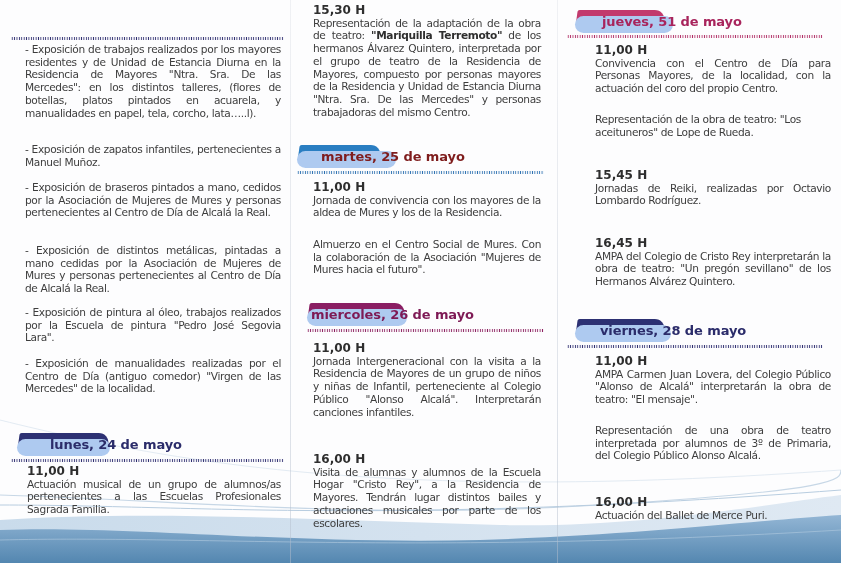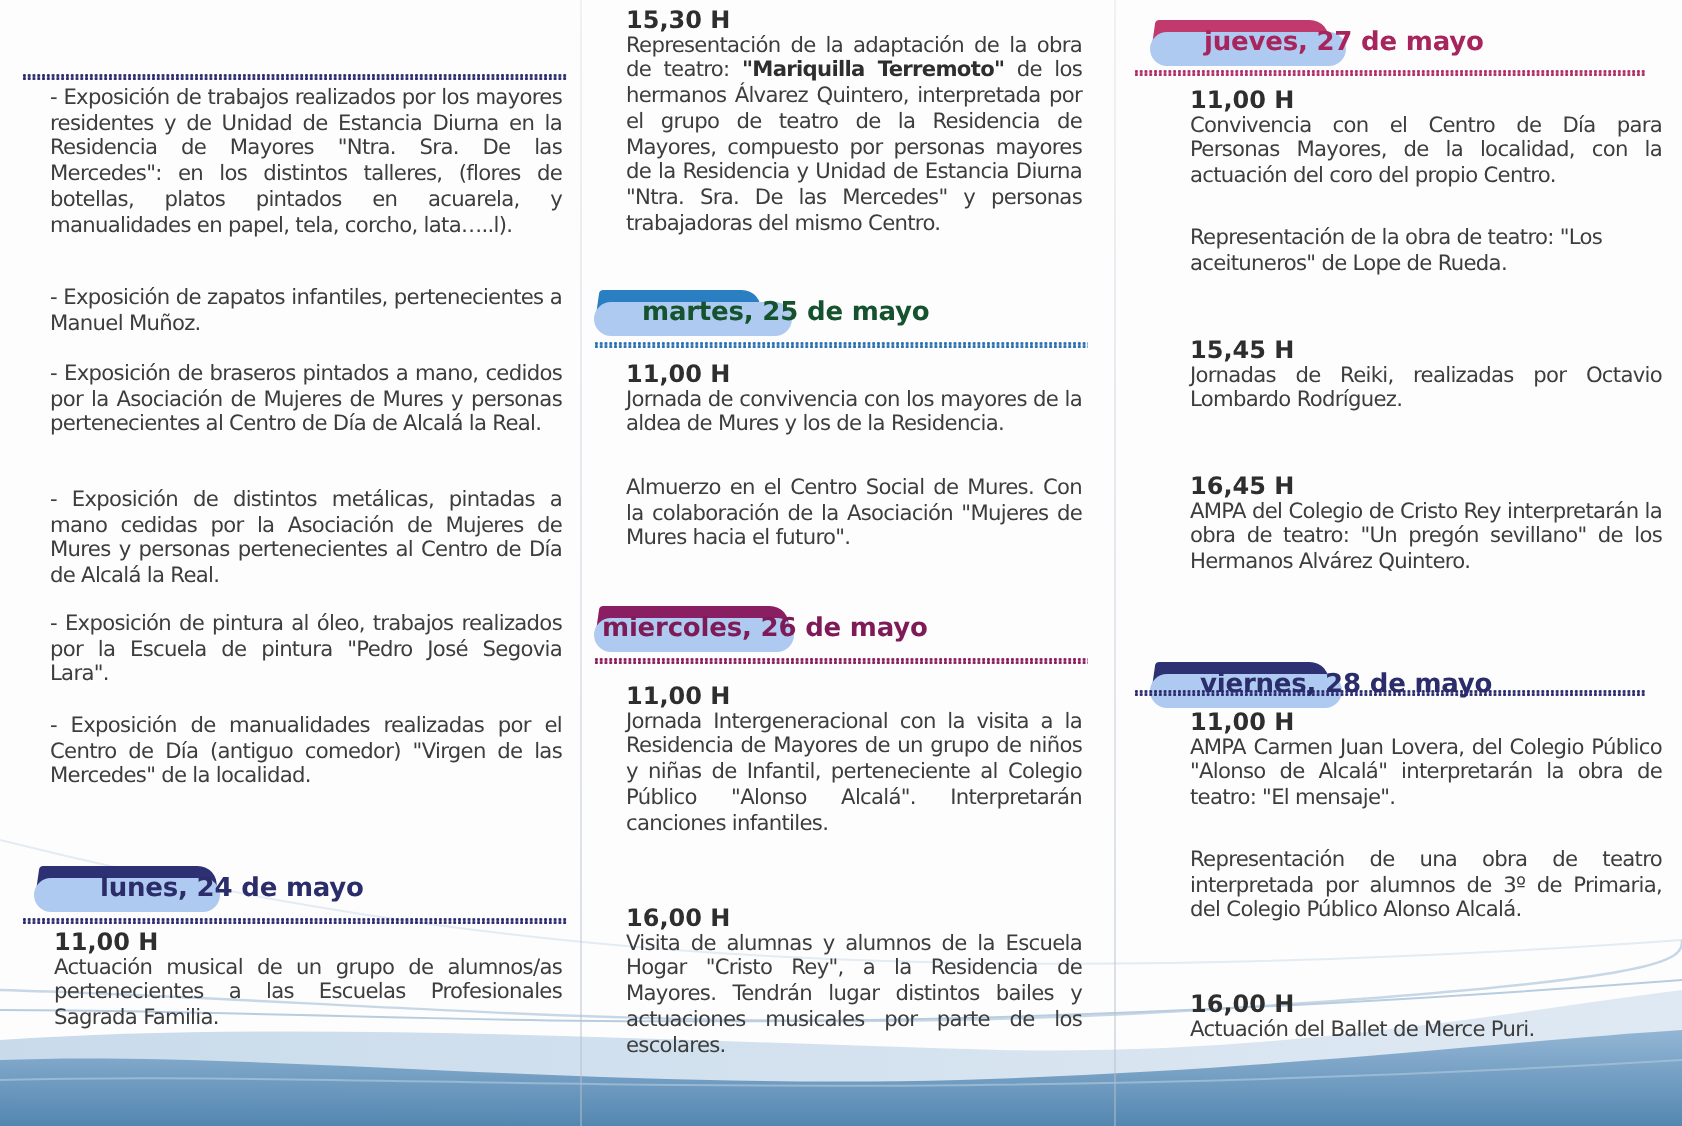--- a/index.html
+++ b/index.html
@@ -76,26 +76,26 @@
       display: block;
       letter-spacing: 0;
     }
     .bold-inline { font-weight: bold; color: #2e2e2e; }
 
     
     .navy { color: #2b2a6e; }
     .navy .tab-dark { background: #2d3173; }
     .blue { color: #2a6fb0; }
     .blue .tab-dark { background: #2a7ec2; }
-    .magenta { color: #8a1c5c; }
+    .magenta { color: #8a1c5c; margin-left: 10px; }
     .magenta .tab-dark { background: #8a1e63; }
     .pink { color: #b02a63; }
     .pink .tab-dark { background: #c23a6d; }
     .title-navy { color: #2b2c6a; }
-    .title-blue { color: #14532d; }
+    .title-blue { color: #7f1d1d; }
     .title-magenta { color: #7e1a55; }
     .title-pink { color: #a8245c; }
   </style>
 </head>
 <body>
 
 <svg class="bg-waves" viewBox="0 0 841 563" preserveAspectRatio="none">
   <defs>
     <linearGradient id="wg" x1="0" y1="0" x2="0" y2="1">
       <stop offset="0" stop-color="#8fb3d3"></stop>
@@ -187,42 +187,42 @@
     <span>Visita de alumnas y alumnos de la Escuela Hogar "Cristo Rey", a la Residencia de Mayores. Tendrán lugar distintos bailes y actuaciones musicales por parte de los escolares.</span>
   </div>
 </div>
 
 <div class="col col3">
 
   <div class="hdr pink" style="left:0; top:11px; width:248px;">
     <div class="tab-dark" style="width:88px;"></div>
     <div class="tab-light" style="width:98px;"></div>
     <span class="title title-pink" style="left:27px;">
-      <span>jueves, 27</span><span> de mayo</span>
+      <span>jueves, 51</span><span> de mayo</span>
     </span>
   </div>
   <div class="dots pink" style="top:35px; left:-8px; right:15px;"></div>
 
   <div class="para" style="left:20px; top:44px; width:236px;">
     <span class="time">11,00 H</span>
     <span>Convivencia con el Centro de Día  para Personas Mayores, de la localidad, con la actuación del coro del propio Centro.</span>
   </div>
   <div class="para" style="left:20px; top:113px; width:236px; text-align:left;">Representación de la obra de teatro: "Los aceituneros" de Lope de Rueda.</div>
 
   <div class="para" style="left:20px; top:169px; width:236px;">
     <span class="time">15,45 H</span>
     <span>Jornadas de Reiki, realizadas por Octavio Lombardo Rodríguez.</span>
   </div>
 
   <div class="para" style="left:20px; top:237px; width:236px;">
     <span class="time">16,45 H</span>
     <span>AMPA del Colegio de Cristo Rey interpretarán la obra de teatro: "Un pregón sevillano" de los Hermanos Alvárez Quintero.</span>
   </div>
 
-  <div class="hdr navy" style="left:0; top:332px; width:248px;text-align:center;">
+  <div class="hdr navy" style="left:0; top:320px; width:248px;text-align:center;">
     <div class="tab-dark" style="width:88px;"></div>
     <div class="tab-light" style="width:96px;"></div>
     <span class="title title-navy" style="left:25px;">
       <span>viernes, 28</span><span> de mayo</span>
     </span>
   </div>
   <div class="dots navy" style="top:345px; left:-8px; right:15px;"></div>
 
   <div class="para" style="left:20px; top:355px; width:236px;">
     <span class="time">11,00 H</span>

